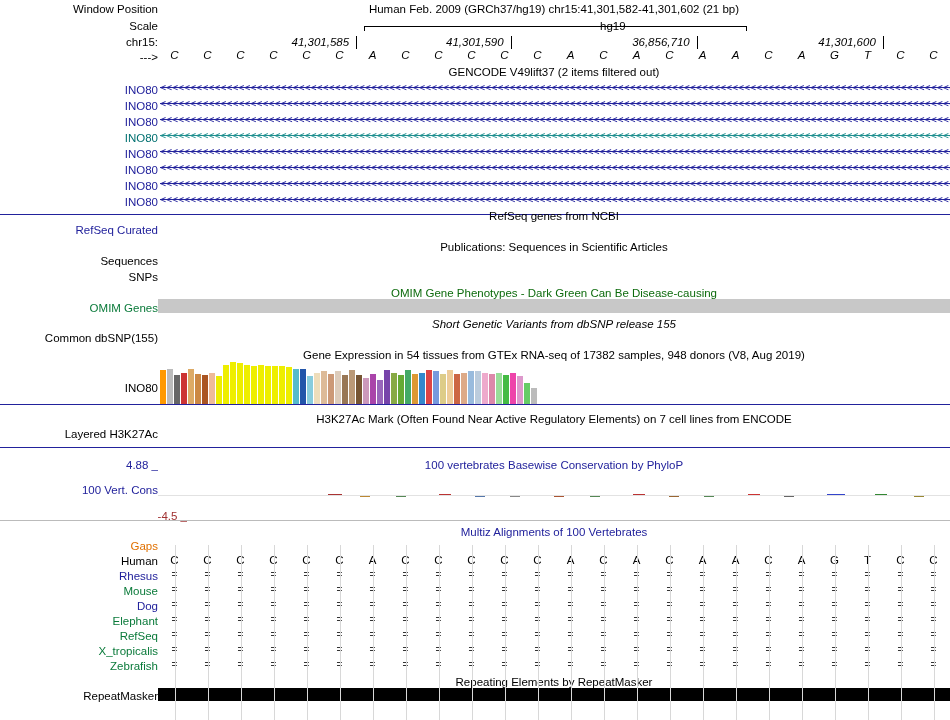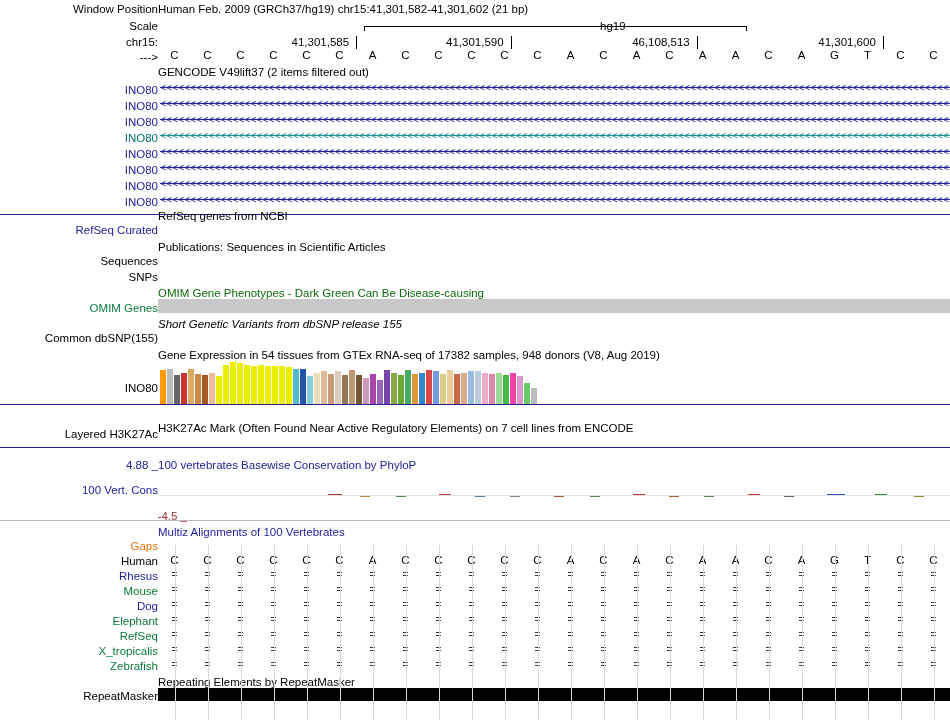--- a/index.html
+++ b/index.html
@@ -26,32 +26,34 @@
   }
   .lbl.blue { color: #22229c; }
   .lbl.green { color: #0a7a3a; }
   .lbl.teal { color: #007070; }
   .lbl.orange { color: #e07000; }
   .lbl.red { color: #a03030; }
 
   .ctr {
     position: absolute;
     left: 158px; width: 792px;
+    text-align: center;
     font-size: 11.5px;
     color: #000;
     white-space: nowrap;
   }
   .ctr.blue { color: #22229c; }
   .ctr.darkgreen { color: #0d6b0d; }
 
   
   .baserow {
     position: absolute;
     left: 158px; width: 792px;
     height: 15px;
+    font-style: italic;
   }
   .baserow span {
     position: absolute;
     top: 0;
     font-size: 11.5px;
     text-align: center;
     transform: translateX(-50%);
     color: #000;
   }
   .scalebar {
@@ -160,21 +162,21 @@
   <div class="scalebar" style="left:364px; width:383px; top:26px;"></div>
   <div class="lbl" style="top:20px; left:600px; width:160px; text-align:left;">hg19</div>
 
   <div class="lbl" style="top:36px;">chr15:</div>
 
   <div class="baserow" id="ruler-ticks" style="top:36px;">
       <span style="left: 162.36px;">41,301,585</span>
       <div class="tickline" style="left: 198.36px; top: 0px; height: 13px;"></div>
       <span style="left: 316.8px;">41,301,590</span>
       <div class="tickline" style="left: 352.8px; top: 0px; height: 13px;"></div>
-      <span style="left: 502.92px;">46,108,513</span>
+      <span style="left: 502.92px;">36,856,710</span>
       <div class="tickline" style="left: 538.92px; top: 0px; height: 13px;"></div>
       <span style="left: 689.04px;">41,301,600</span>
       <div class="tickline" style="left: 725.04px; top: 0px; height: 13px;"></div>
     </div>
 
   <div class="lbl" style="top:51px;">---&gt;</div>
   <div class="baserow" id="seq-row" style="top:49px;">
       <span style="left: 16.5px;">C</span>
       <span style="left: 49.5px;">C</span>
       <span style="left: 82.5px;">C</span>
@@ -313,21 +315,21 @@
       <div class="bar" style="left: 331px; width: 5.8px; height: 30.1875px; background: rgb(221, 136, 170);"></div>
       <div class="bar" style="left: 338px; width: 5.8px; height: 31.5px; background: rgb(153, 221, 153);"></div>
       <div class="bar" style="left: 345px; width: 5.8px; height: 28.875px; background: rgb(68, 187, 68);"></div>
       <div class="bar" style="left: 352px; width: 5.8px; height: 31.5px; background: rgb(238, 68, 170);"></div>
       <div class="bar" style="left: 359px; width: 5.8px; height: 27.5625px; background: rgb(221, 153, 204);"></div>
       <div class="bar" style="left: 366px; width: 5.8px; height: 21px; background: rgb(102, 204, 102);"></div>
       <div class="bar" style="left: 373px; width: 5.8px; height: 15.75px; background: rgb(187, 187, 187);"></div>
     </div>
   <div class="hline" style="top:404px;"></div>
 
-  <div class="ctr" style="top:413px;margin-top:9px;">H3K27Ac Mark (Often Found Near Active Regulatory Elements) on 7 cell lines from ENCODE</div>
+  <div class="ctr" style="top:413px;">H3K27Ac Mark (Often Found Near Active Regulatory Elements) on 7 cell lines from ENCODE</div>
   <div class="lbl" style="top:428px;">Layered H3K27Ac</div>
   <div class="hline" style="top:447px;"></div>
 
   <div class="ctr blue" style="top:459px;">100 vertebrates Basewise Conservation by PhyloP</div>
   <div class="lbl blue" style="top:459px;">4.88 _</div>
   <div class="lbl red" style="top:510px;margin-left:29px;">-4.5 _</div>
   <div class="lbl blue" style="top:484px;">100 Vert. Cons</div>
   <div id="consplot" style="top:470px; height:50px;">
       <div class="tickmark" style="left: 170.28px; top: 24px; width: 14px; background: rgb(170, 51, 51);"></div>
       <div class="tickmark" style="left: 201.96px; top: 25px; width: 10px; background: rgb(187, 136, 51);"></div>

